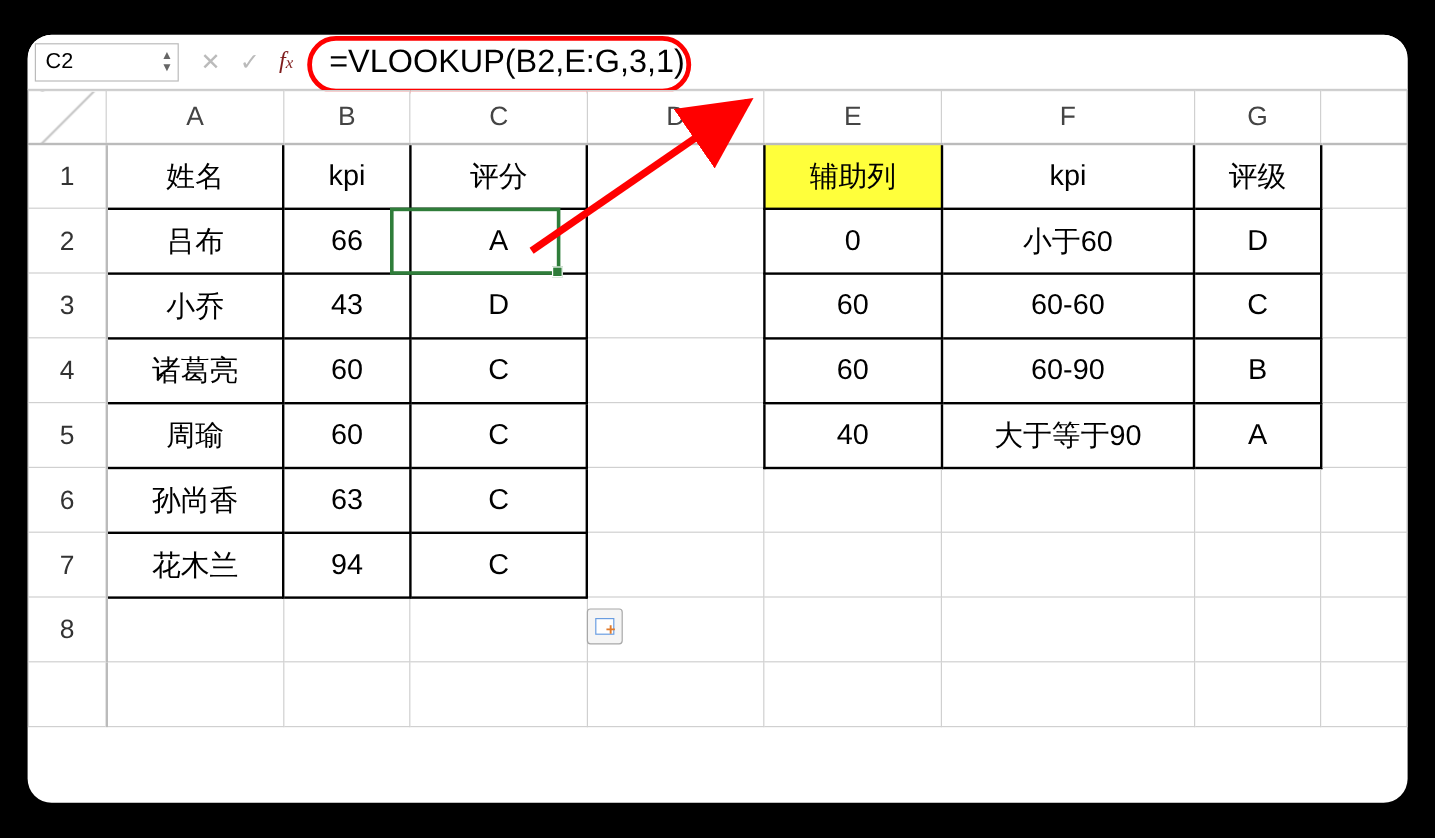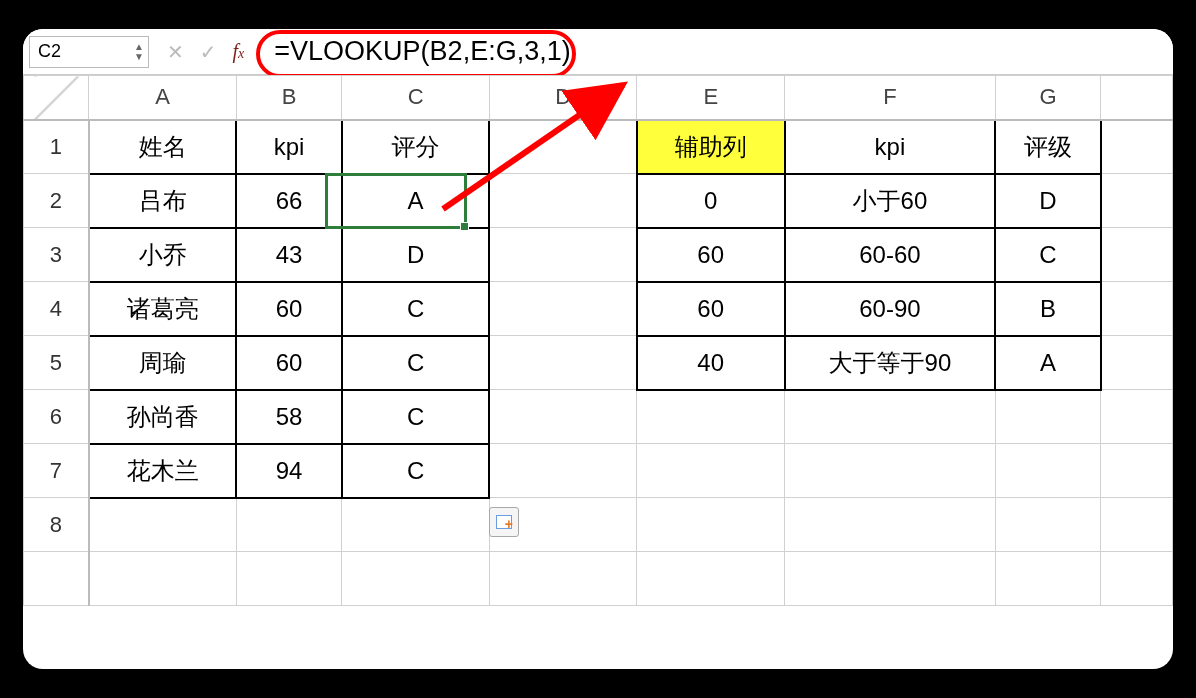--- a/index.html
+++ b/index.html
@@ -299,21 +299,21 @@
           <td></td>
           <td class="b">40</td>
           <td class="b">大于等于90</td>
           <td class="b">A</td>
           <td></td>
         </tr>
 
         <tr>
           <td class="rowhdr">6</td>
           <td class="b">孙尚香</td>
-          <td class="b">58</td>
+          <td class="b">63</td>
           <td class="b">C</td>
           <td></td>
           <td></td>
           <td></td>
           <td></td>
           <td></td>
         </tr>
 
         <tr>
           <td class="rowhdr">7</td>

